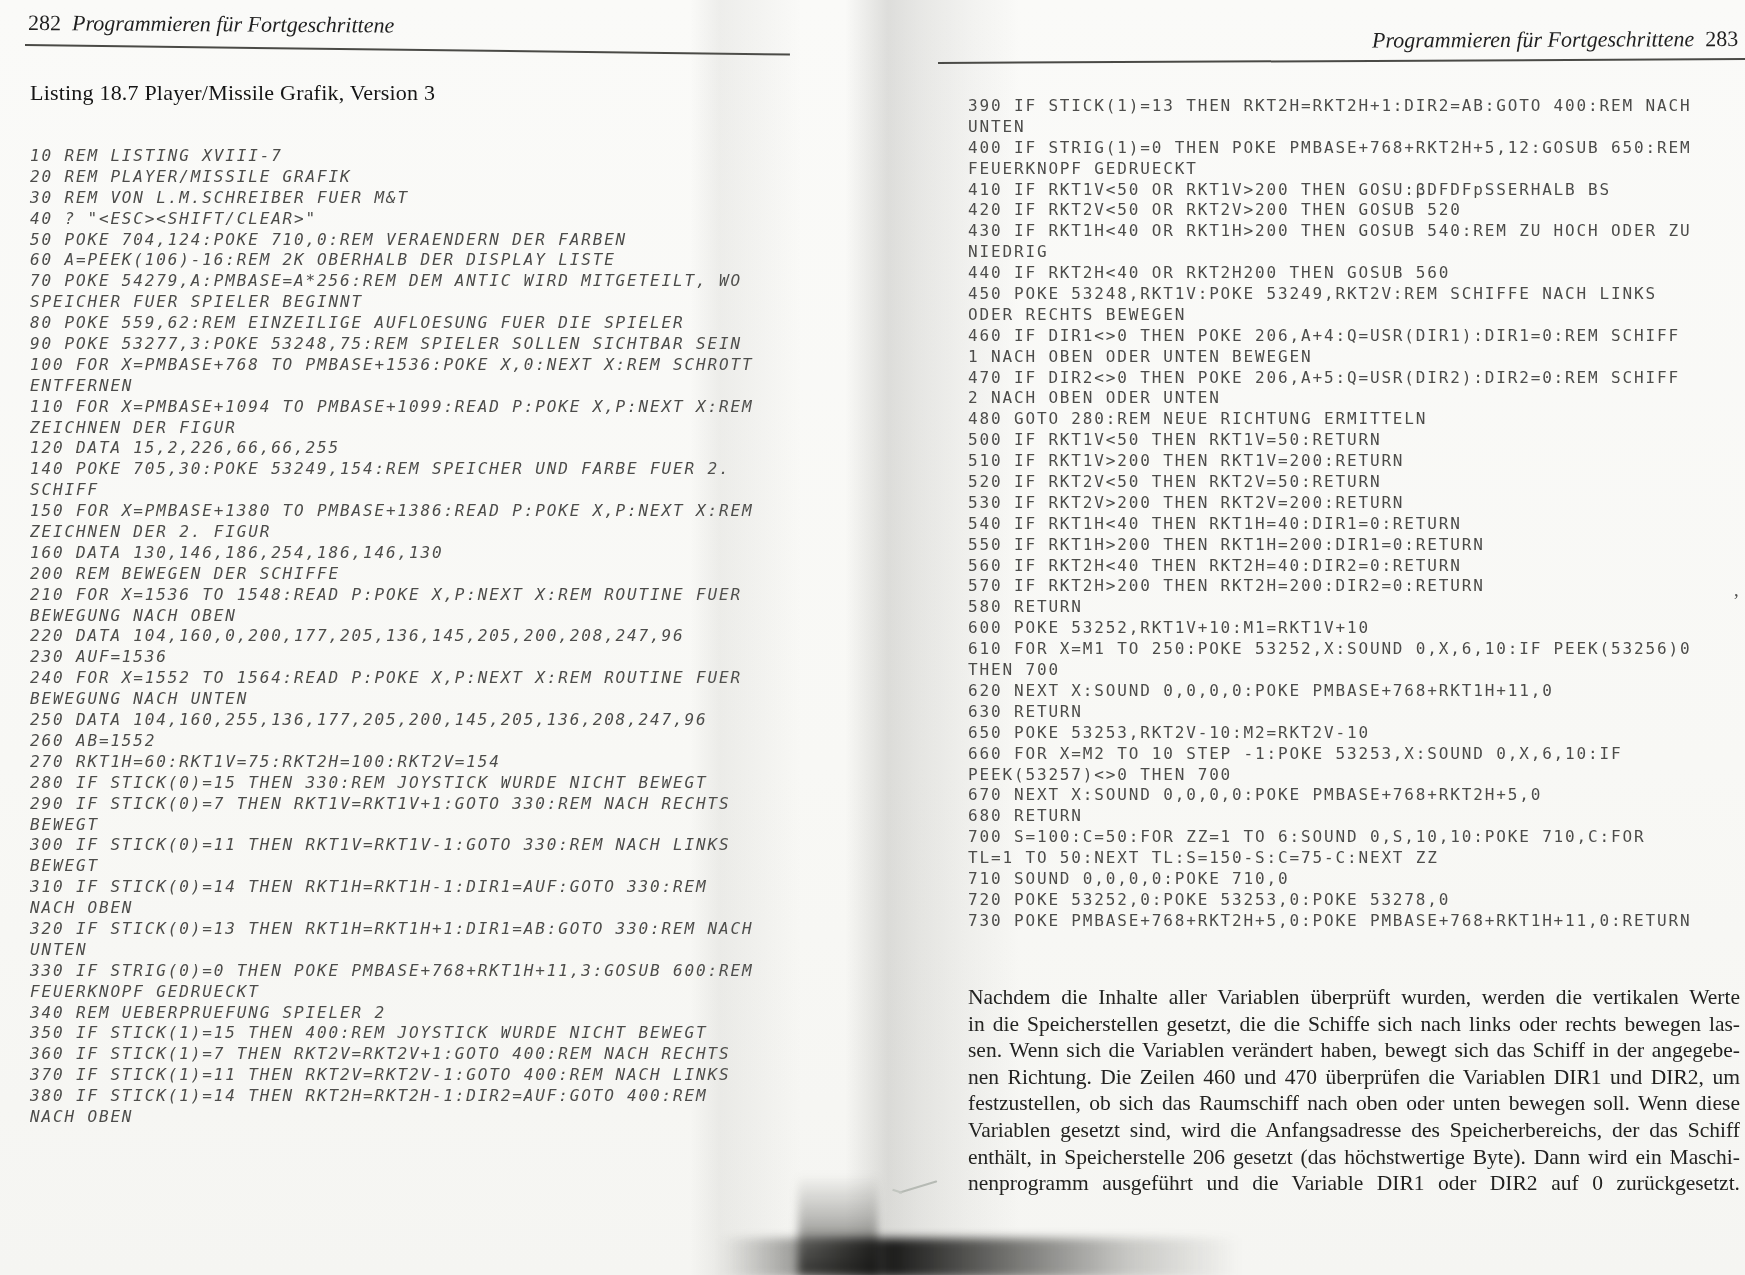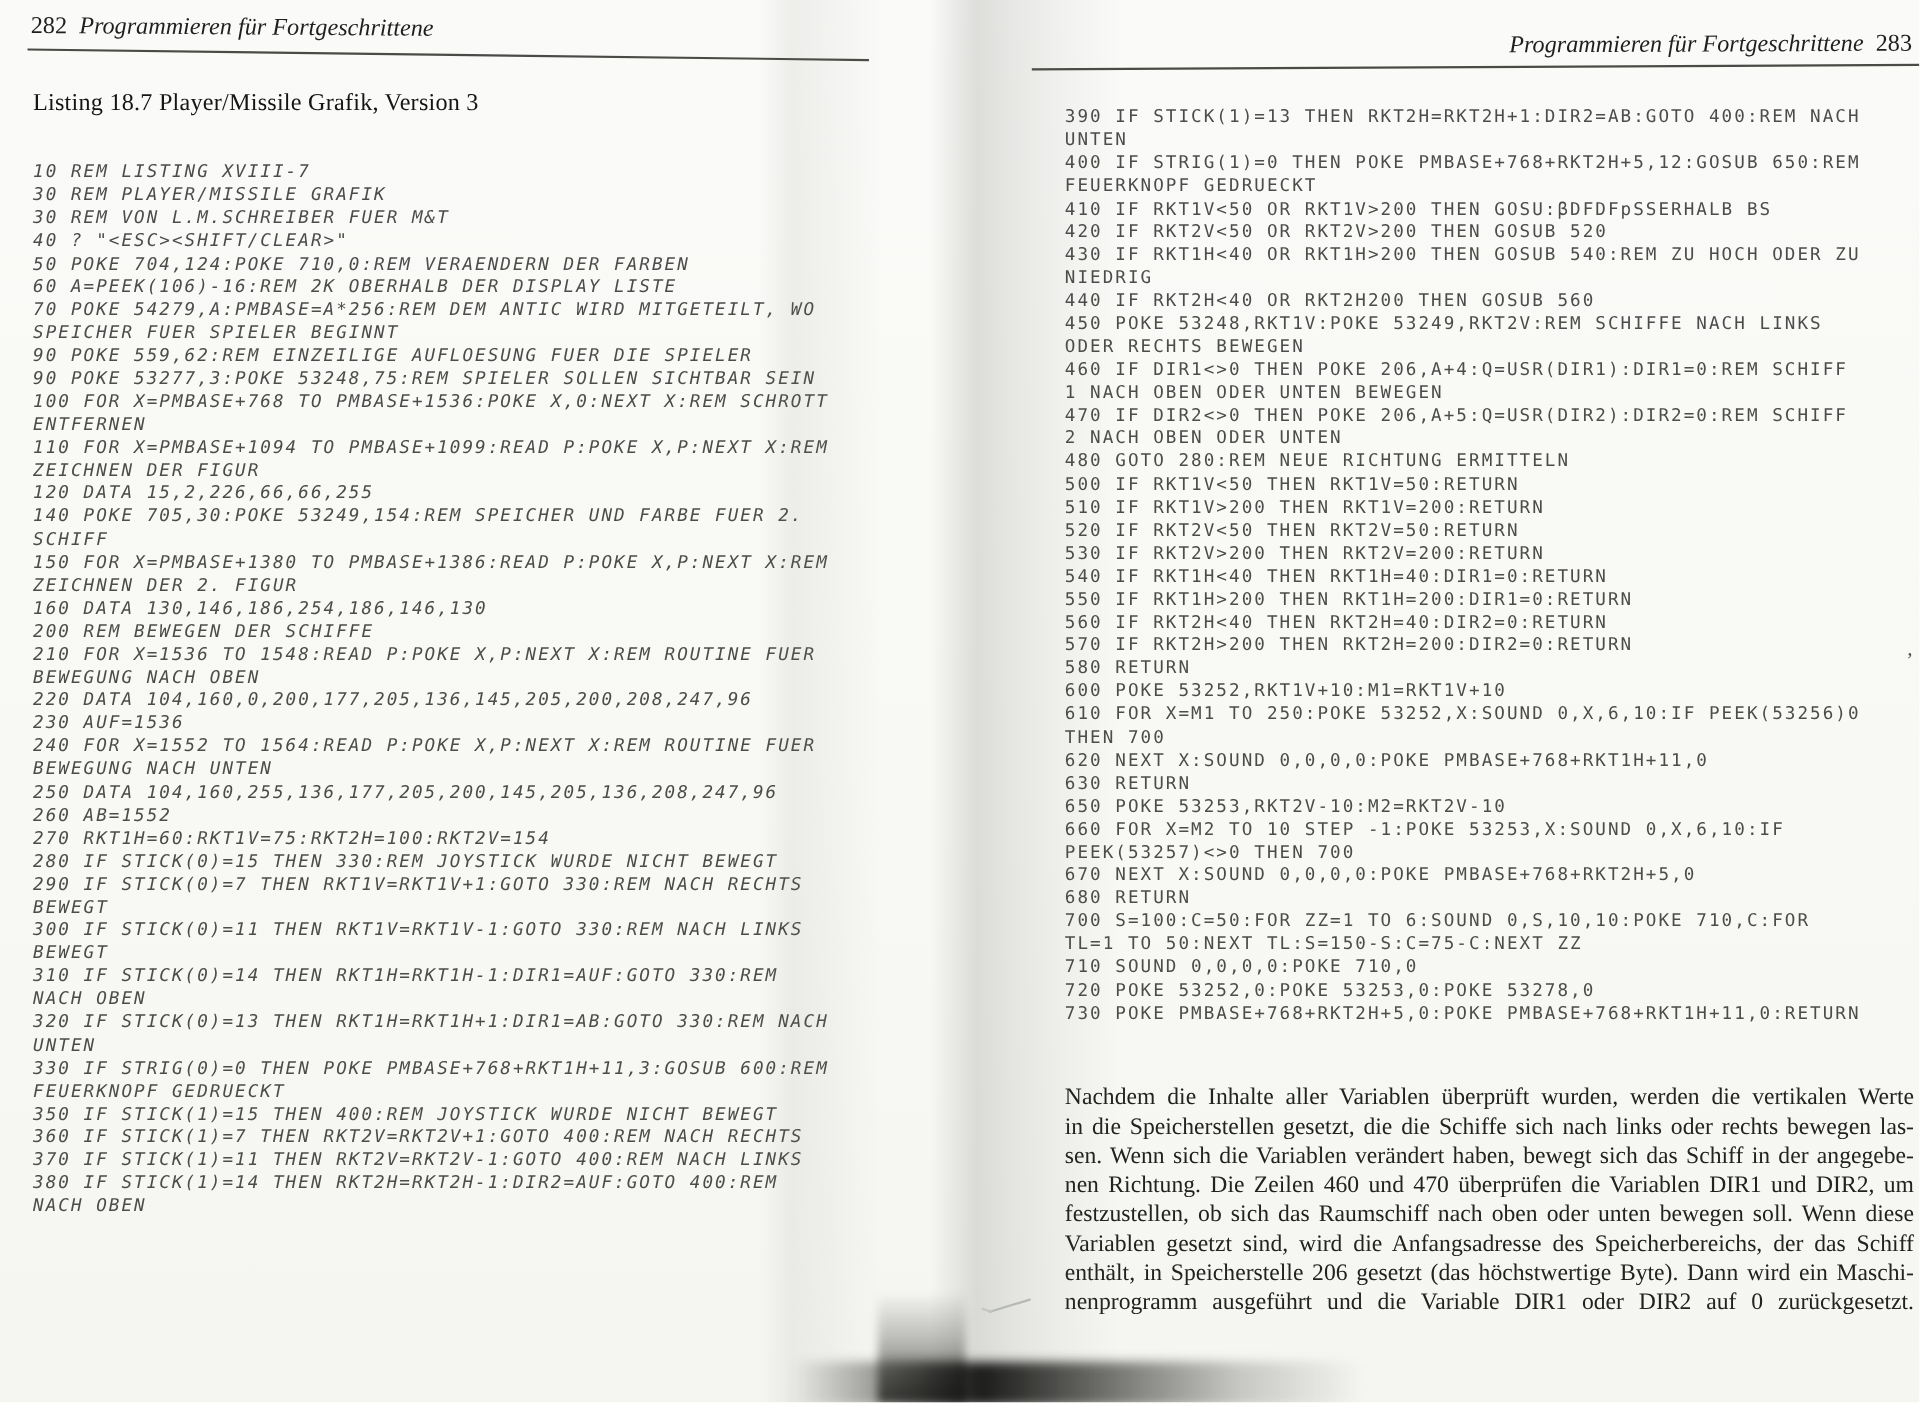--- a/index.html
+++ b/index.html
@@ -65,28 +65,28 @@
   <div class="abs" style="left:0;top:0;width:760px;height:1082px;">
     <div class="abs running-header" style="left:28px;top:10px;transform:rotate(0.4deg);transform-origin:left center;">
       <span>282</span>&nbsp;&nbsp;<span class="title">Programmieren für Fortgeschrittene</span>
     </div>
     <div class="abs rule" style="left:25px;top:44px;width:765px;transform:rotate(0.72deg);transform-origin:left center;"></div>
 
     <div class="abs listing-title" style="left:30px;top:80px;">Listing 18.7 Player/Missile Grafik, Version 3</div>
 
     <div class="abs code-block" style="left:30px;top:146px;font-style:italic;">
         <div class="code-line">10 REM LISTING XVIII-7</div>
-        <div class="code-line">30 REM PLAYER/MISSILE GRAFIK</div>
+        <div class="code-line">20 REM PLAYER/MISSILE GRAFIK</div>
         <div class="code-line">30 REM VON L.M.SCHREIBER FUER M&amp;T</div>
         <div class="code-line">40 ? "&lt;ESC&gt;&lt;SHIFT/CLEAR&gt;"</div>
         <div class="code-line">50 POKE 704,124:POKE 710,0:REM VERAENDERN DER FARBEN</div>
         <div class="code-line">60 A=PEEK(106)-16:REM 2K OBERHALB DER DISPLAY LISTE</div>
         <div class="code-line">70 POKE 54279,A:PMBASE=A*256:REM DEM ANTIC WIRD MITGETEILT, WO</div>
         <div class="code-line">SPEICHER FUER SPIELER BEGINNT</div>
-        <div class="code-line">90 POKE 559,62:REM EINZEILIGE AUFLOESUNG FUER DIE SPIELER</div>
+        <div class="code-line">80 POKE 559,62:REM EINZEILIGE AUFLOESUNG FUER DIE SPIELER</div>
         <div class="code-line">90 POKE 53277,3:POKE 53248,75:REM SPIELER SOLLEN SICHTBAR SEIN</div>
         <div class="code-line">100 FOR X=PMBASE+768 TO PMBASE+1536:POKE X,0:NEXT X:REM SCHROTT</div>
         <div class="code-line">ENTFERNEN</div>
         <div class="code-line">110 FOR X=PMBASE+1094 TO PMBASE+1099:READ P:POKE X,P:NEXT X:REM</div>
         <div class="code-line">ZEICHNEN DER FIGUR</div>
         <div class="code-line">120 DATA 15,2,226,66,66,255</div>
         <div class="code-line">140 POKE 705,30:POKE 53249,154:REM SPEICHER UND FARBE FUER 2.</div>
         <div class="code-line">SCHIFF</div>
         <div class="code-line">150 FOR X=PMBASE+1380 TO PMBASE+1386:READ P:POKE X,P:NEXT X:REM</div>
         <div class="code-line">ZEICHNEN DER 2. FIGUR</div>
@@ -105,20 +105,21 @@
         <div class="code-line">290 IF STICK(0)=7 THEN RKT1V=RKT1V+1:GOTO 330:REM NACH RECHTS</div>
         <div class="code-line">BEWEGT</div>
         <div class="code-line">300 IF STICK(0)=11 THEN RKT1V=RKT1V-1:GOTO 330:REM NACH LINKS</div>
         <div class="code-line">BEWEGT</div>
         <div class="code-line">310 IF STICK(0)=14 THEN RKT1H=RKT1H-1:DIR1=AUF:GOTO 330:REM</div>
         <div class="code-line">NACH OBEN</div>
         <div class="code-line">320 IF STICK(0)=13 THEN RKT1H=RKT1H+1:DIR1=AB:GOTO 330:REM NACH</div>
         <div class="code-line">UNTEN</div>
         <div class="code-line">330 IF STRIG(0)=0 THEN POKE PMBASE+768+RKT1H+11,3:GOSUB 600:REM</div>
         <div class="code-line">FEUERKNOPF GEDRUECKT</div>
+        <div class="code-line">340 REM UEBERPRUEFUNG SPIELER 2</div>
         <div class="code-line">350 IF STICK(1)=15 THEN 400:REM JOYSTICK WURDE NICHT BEWEGT</div>
         <div class="code-line">360 IF STICK(1)=7 THEN RKT2V=RKT2V+1:GOTO 400:REM NACH RECHTS</div>
         <div class="code-line">370 IF STICK(1)=11 THEN RKT2V=RKT2V-1:GOTO 400:REM NACH LINKS</div>
         <div class="code-line">380 IF STICK(1)=14 THEN RKT2H=RKT2H-1:DIR2=AUF:GOTO 400:REM</div>
         <div class="code-line">NACH OBEN</div>
       </div>
   </div>
 
   <div class="abs" style="left:960px;top:0;width:785px;height:1240px;">
     <div class="abs running-header" style="right:7px;top:26px;white-space:nowrap;transform:rotate(-0.25deg);transform-origin:right center;">

